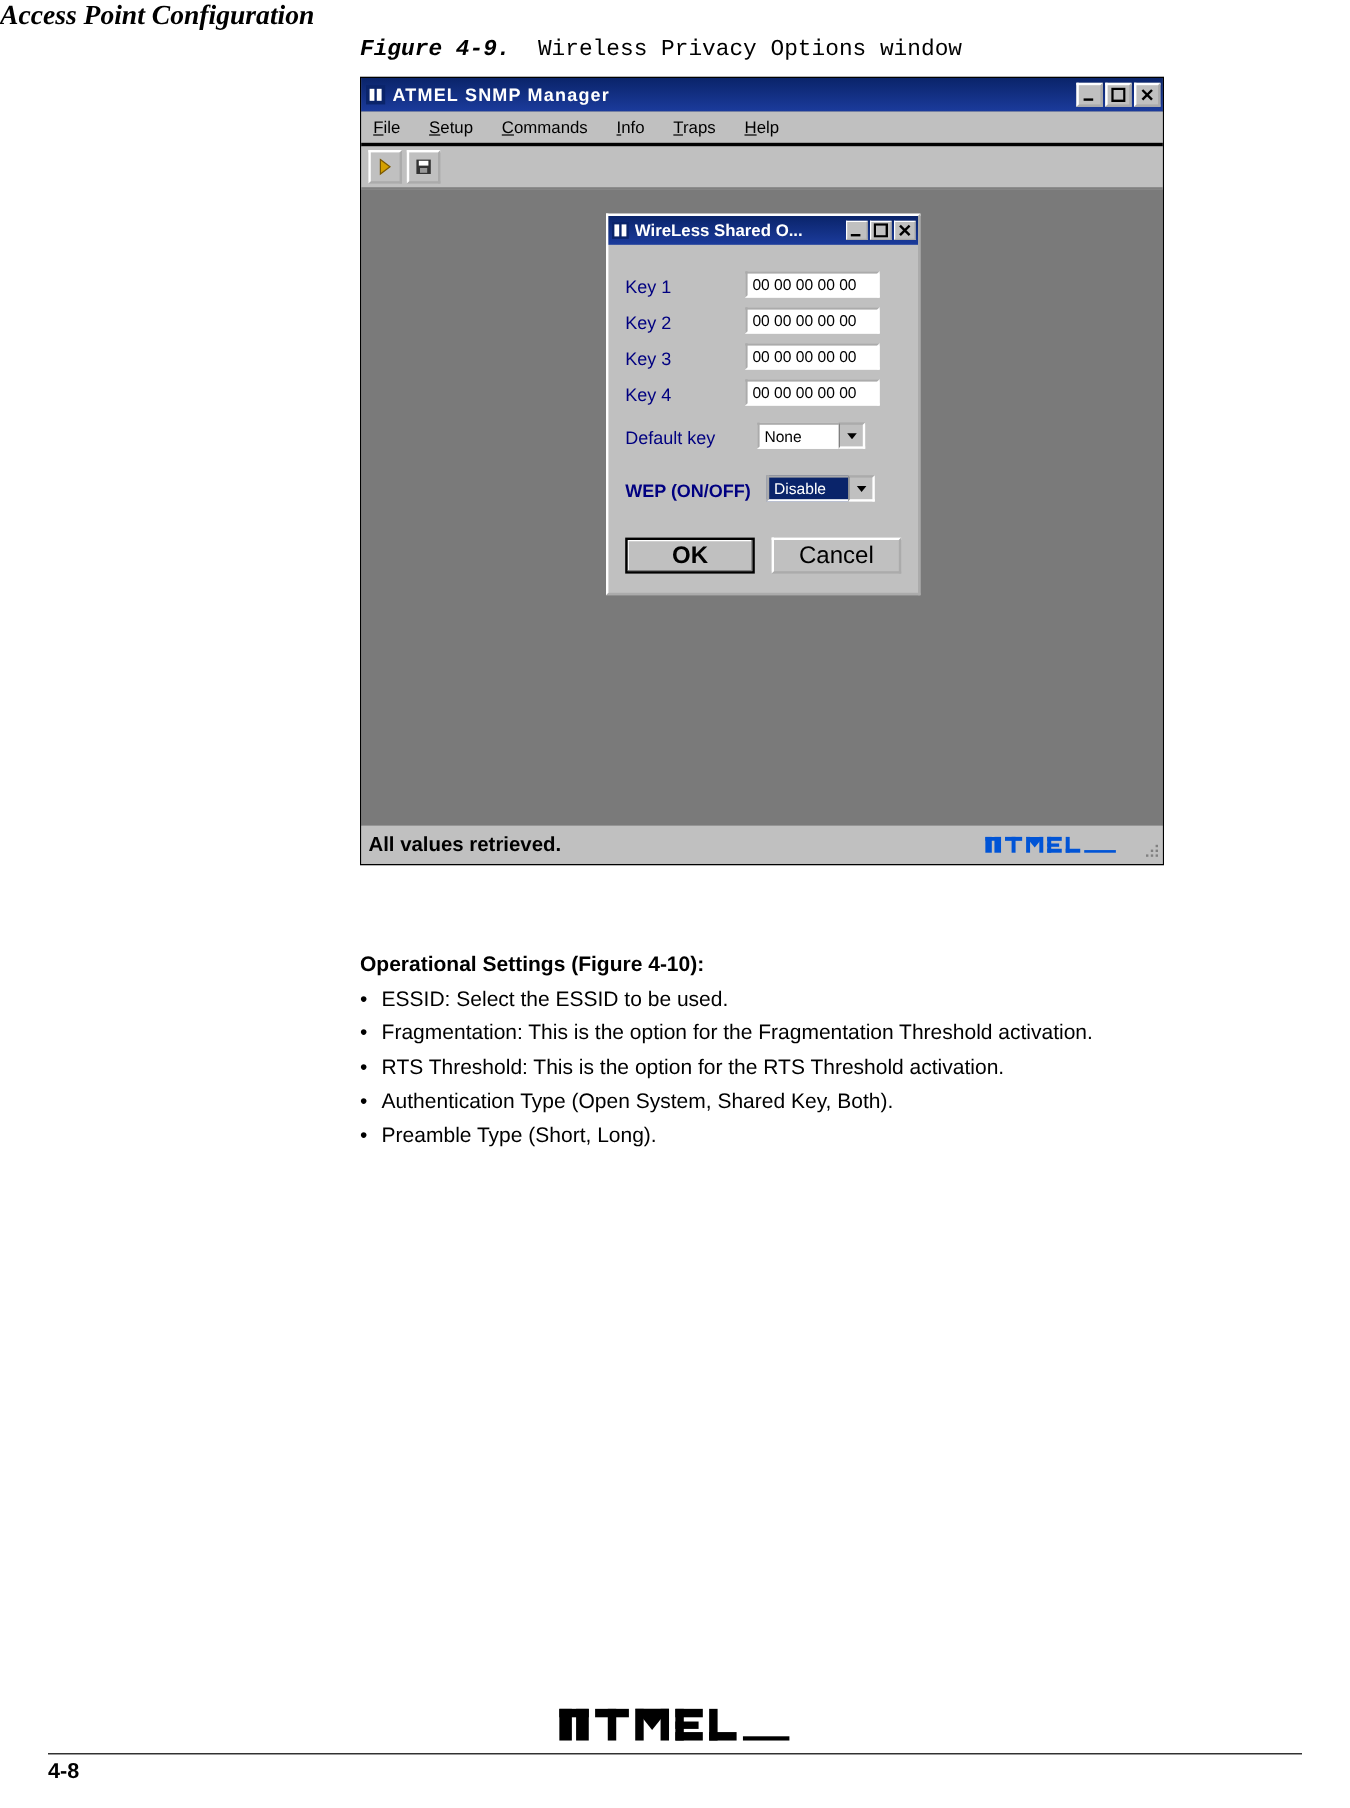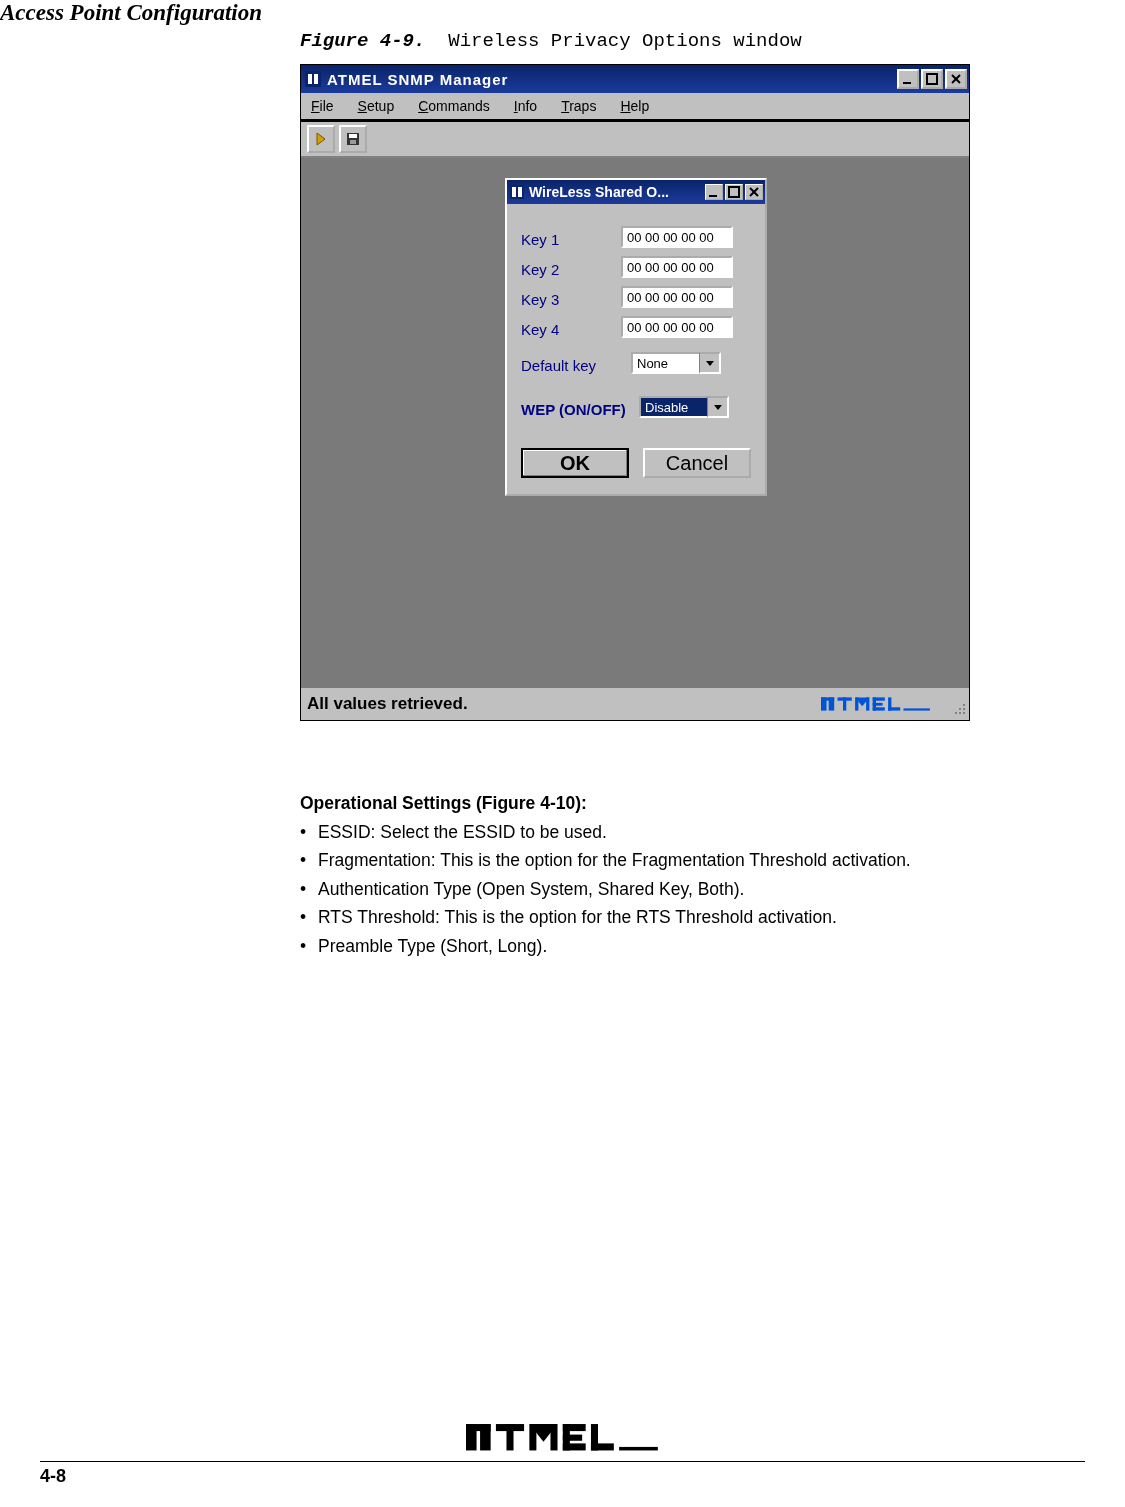--- a/index.html
+++ b/index.html
@@ -414,22 +414,22 @@
         </span>
       </div>
 
     </div>
 
     <div class="body-text">
       <div class="section-head">Operational Settings (Figure 4-10):</div>
       <ul>
         <li>ESSID: Select the ESSID to be used.</li>
         <li>Fragmentation: This is the option for the Fragmentation Threshold activation.</li>
+        <li>RTS Threshold: This is the option for the RTS Threshold activation.</li>
         <li>Authentication Type (Open System, Shared Key, Both).</li>
-        <li>RTS Threshold: This is the option for the RTS Threshold activation.</li>
         <li>Preamble Type (Short, Long).</li>
       </ul>
     </div>
 
   </div>
 
   <div class="footer">
     <div class="row">
       <span class="pagenum" style="visibility:hidden;">.</span>
       <span class="logo-wrap">

